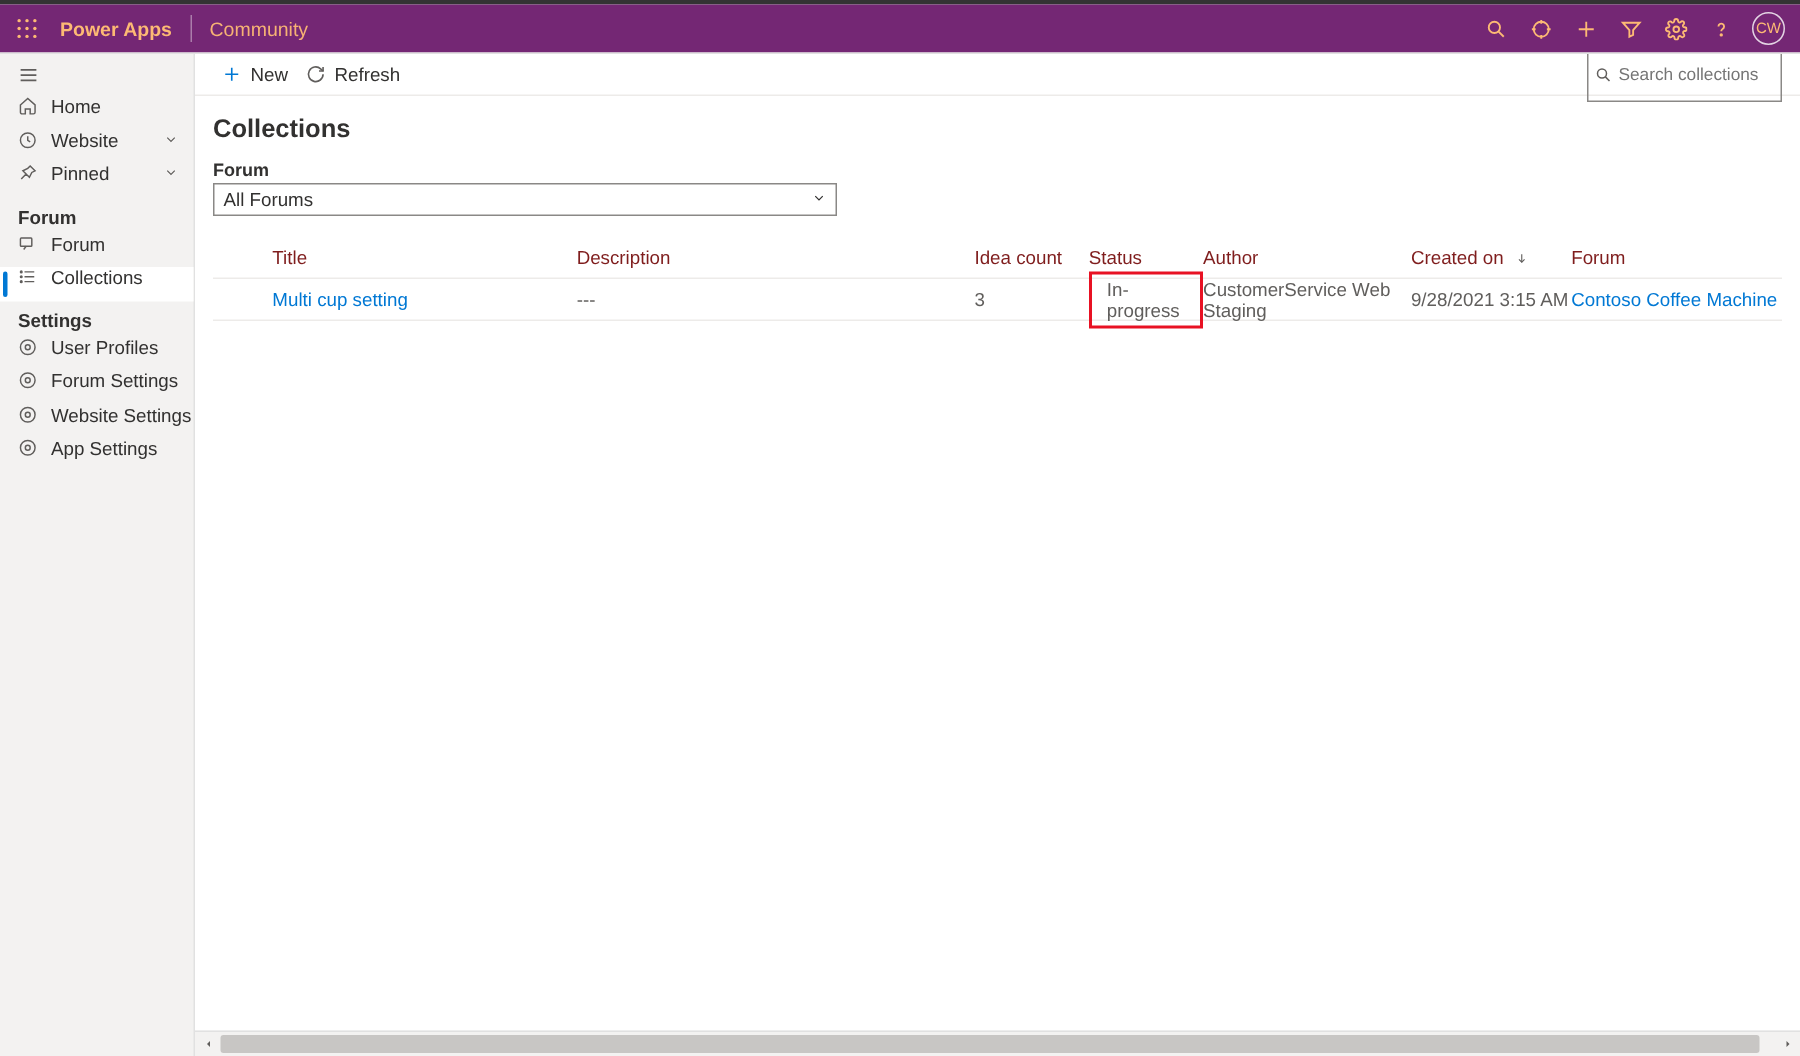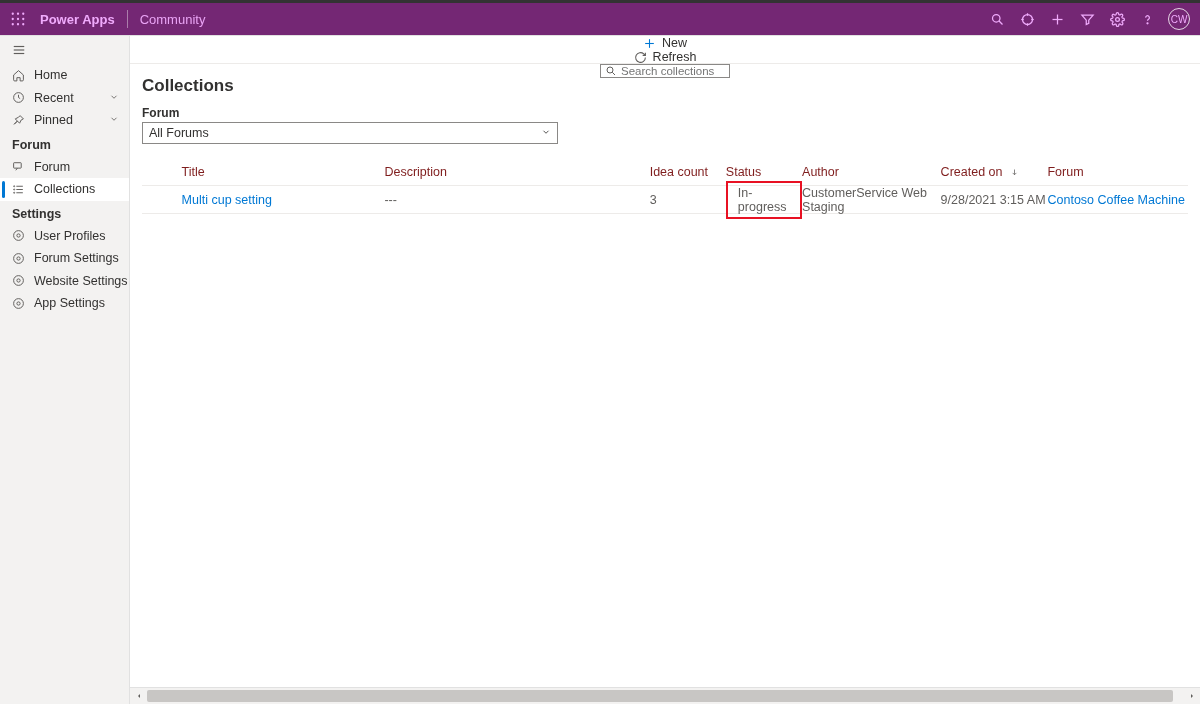--- a/index.html
+++ b/index.html
@@ -1,48 +1,48 @@
 <!DOCTYPE html>
 <html><head>
   <meta charset="utf-8">
   <style>
     * { margin: 0; padding: 0; box-sizing: border-box; font-family: 'Segoe UI', Tahoma, Geneva, Verdana, sans-serif; }
     body { width: 1200px; height: 704px; overflow: hidden; background: #fff; display: flex; flex-direction: column; }
     
     
     .top-bar { height: 3px; background: #333; }
-    .header { height: 32px; background: #742774; color: #f0abfc; display: flex; align-items: center; padding: 0 4px; font-size: 13px; }
+    .header { height: 32px; background: #742774; color: #fdba74; display: flex; align-items: center; padding: 0 4px; font-size: 13px; }
     .header .waffle { width: 28px; display: flex; align-items: center; justify-content: center; cursor: pointer; }
     .header .app-name { font-weight: 600; padding: 0 8px; }
     .header .divider { height: 18px; width: 1px; background: rgba(255,255,255,0.4); margin: 0 4px; }
     .header .sub-name { padding: 0 8px; font-weight: 400; opacity: 0.95; }
     .header .spacer { flex: 1; }
     .header .icon-btn { width: 30px; height: 32px; display: flex; align-items: center; justify-content: center; cursor: pointer; }
     .header .avatar { width: 22px; height: 22px; border: 1px solid rgba(255,255,255,0.8); border-radius: 50%; display: flex; align-items: center; justify-content: center; font-size: 10px; margin: 0 6px; cursor: pointer; }
     .hdr-icon { width: 15px; height: 15px; }
     .waffle svg { width: 14px; height: 14px; }
 
     .body-wrap { flex: 1; display: flex; overflow: hidden; border-top: 1px solid #e1e1e1; }
 
     
     .sidebar { width: 130px; background: #f3f2f1; border-right: 1px solid #e1e1e1; font-size: 12.5px; color: #323130; display: flex; flex-direction: column; }
     .sidebar .top-hamburger { height: 28px; display: flex; align-items: center; padding-left: 12px; cursor: pointer; color: #605e5c; }
-    .side-item { height: 22.5px; display: flex; align-items: center; padding-left: 12px; cursor: pointer; position: relative; }
+    .side-item { height: 22.5px; display: flex; align-items: flex-start; padding-left: 12px; cursor: pointer; position: relative; }
     .side-item .s-icon { width: 18px; display: flex; align-items: center; justify-content: flex-start; color: #605e5c; }
     .side-item .s-icon svg { width: 13px; height: 13px; }
     .side-item .s-label { margin-left: 4px; }
     .side-item .chevron { position: absolute; right: 10px; color: #605e5c; }
     .side-item .chevron svg { width: 10px; height: 10px; }
     .side-heading { padding: 6px 0 4px 12px; font-weight: 600; font-size: 12.5px; color: #323130; }
     .side-item.active { background: #fff; }
     .side-item.active::before { content: ""; position: absolute; left: 2px; top: 3px; bottom: 3px; width: 3px; background: #0078d4; border-radius: 2px; }
 
     
     .main { flex: 1; display: flex; flex-direction: column; background: #fff; min-width: 0; }
-    .cmdbar { height: 28px; border-bottom: 1px solid #edebe9; display: flex; align-items: center; padding: 0 12px; font-size: 12.5px; flex-direction: column; }
+    .cmdbar { height: 28px; border-bottom: 1px solid #edebe9; display: flex; align-items: center; padding: 0 12px; font-size: 12.5px; }
     .cmd-btn { display: flex; align-items: center; height: 100%; padding: 0 6px; cursor: pointer; color: #323130; }
     .cmd-btn .c-icon { color: #0078d4; margin-right: 6px; display: flex; }
     .cmd-btn .c-icon svg { width: 13px; height: 13px; }
     .cmdbar .spacer { flex: 1; }
     .search-wrap { width: 130px; height: 36px; border: 1px solid #8a8886; display: flex; align-items: center; padding: 0 4px; color: #605e5c; }
     .search-wrap svg { width: 12px; height: 12px; margin-right: 4px; flex-shrink: 0; }
     .search-wrap input { border: none; outline: none; font-size: 11.5px; width: 100%; color: #605e5c; background: transparent; }
 
     .content-area { flex: 1; display: flex; flex-direction: column; padding: 12px 12px 0 12px; min-height: 0; }
     .page-title { font-size: 17px; font-weight: 600; color: #323130; margin-bottom: 10px; }
@@ -160,21 +160,21 @@
         </span>
       <span class="s-label">Home</span>
     </div>
     <div class="side-item">
       <span class="s-icon">
           <svg viewBox="0 0 24 24" fill="none" stroke="currentColor" stroke-width="1.8">
             <circle cx="12" cy="12" r="9"></circle>
             <path d="M12 7v5l3 2"></path>
           </svg>
         </span>
-      <span class="s-label">Recent</span>
+      <span class="s-label">Website</span>
       <span class="chevron"><svg viewBox="0 0 24 24" fill="none" stroke="currentColor" stroke-width="2">
             <path d="M6 9l6 6 6-6"></path>
           </svg></span>
     </div>
     <div class="side-item">
       <span class="s-icon">
           <svg viewBox="0 0 24 24" fill="none" stroke="currentColor" stroke-width="1.8">
             <path d="M15 3l6 6-4 2-3 6-4-4-6 6 6-6-4-4 6-3z"></path>
           </svg>
         </span>

